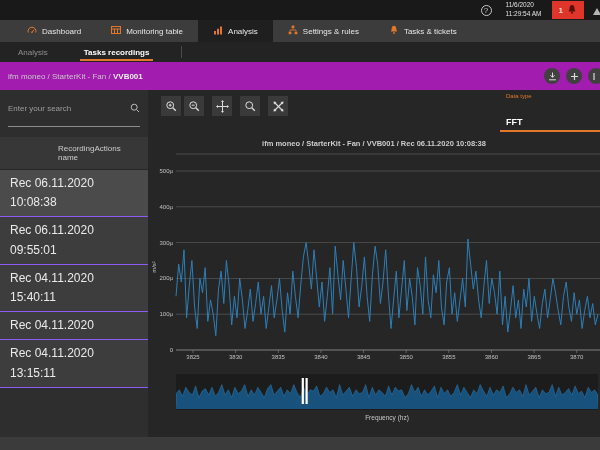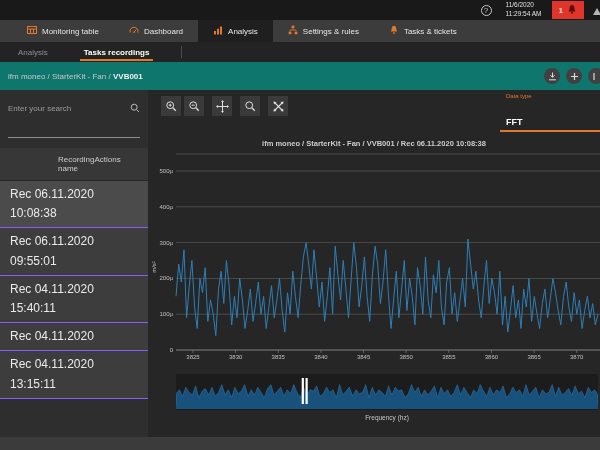--- a/index.html
+++ b/index.html
@@ -22,32 +22,32 @@
   .main-tab.active { background:#1f1f1f; }
   
   .sub-tabs { height:20px; background:#232323; display:flex; align-items:stretch; padding-left:14px; }
   .sub-tab { font-size:8px; color:#8f8f8f; display:flex; align-items:center;
     padding:0 4px; margin-right:28px; position:relative; cursor:pointer; }
   .sub-tab.active { color:#ffffff; font-weight:bold; }
   .sub-tab.active::after { content:""; position:absolute; left:0; right:0; bottom:1px;
     height:2px; background:#e0772b; }
   .sub-sep { width:1px; background:#4a4a4a; margin:4px 0; }
   
-  .breadcrumb-row { height:28px; background:#0f766e; display:flex; align-items:center;
+  .breadcrumb-row { height:28px; background:#a21caf; display:flex; align-items:center;
     padding:0 8px; font-size:8px; color:#c8c8c8; position:relative; }
   .crumb-current { font-weight:bold; color:#f0f0f0; }
   .bc-spacer { flex:1; }
   .round-btn { width:16px; height:16px; border-radius:50%; background:#404040;
     display:flex; align-items:center; justify-content:center; margin-left:6px; cursor:pointer; }
   .round-btn.partial { margin-right:-12px; }
   
   .content { display:flex; height:347px; }
   .left-panel { width:148px; background:#2e2e2e; display:flex; flex-direction:column; flex:none; }
   .search-wrap { margin:9px 8px 10px 8px; border-bottom:1px solid #8d8d8d;
-    display:flex; align-items:center; padding-bottom:20px; }
+    display:flex; align-items:center; padding-bottom:9px; }
   .search-input { flex:1; background:transparent; border:none; outline:none;
     color:#dddddd; font-size:8px; font-family:"Liberation Sans",sans-serif; }
   .search-input::placeholder { color:#9c9c9c; }
   .list-header { display:flex; background:#373737; padding:7px 10px; font-size:8px;
     color:#cccccc; border-bottom:1px solid #262626; }
   .col-name { flex:1;padding-left:48px; }
   .col-actions { width:44px; }
   .rec-row { background:#3d3d3d; border-bottom:1px solid #8b5cf6; padding:4px 10px;
     font-size:12px; color:#eaeaea; line-height:1.6; cursor:pointer; }
   .rec-row.selected { background:#4b4b4b; }
@@ -92,37 +92,37 @@
     <svg width="12" height="12" viewBox="0 0 12 12">
         <path d="M1 9 L5 2 L9 9 Z" fill="#b5b5b5"></path>
       </svg>
   </div>
 </div>
 
 <div class="main-tabs">
   <div class="main-tab">
     <span>
       <svg width="10" height="10" viewBox="0 0 10 10">
+          <path d="M1.2 7.5 A 4 4 0 1 1 8.8 7.5" fill="none" stroke="#e0772b"></path>
+          <line x1="5" y1="7.2" x2="7.2" y2="4.6" stroke="#e0772b"></line>
+          <circle cx="5" cy="7.2" r="0.8" fill="#e0772b"></circle>
+        </svg>
+    </span>
+    <span>Dashboard</span>
+  </div>
+  <div class="main-tab">
+    <span>
+      <svg width="10" height="10" viewBox="0 0 10 10">
           <rect x="0.5" y="1.5" width="9" height="7" fill="none" stroke="#e0772b"></rect>
           <line x1="0.5" y1="4" x2="9.5" y2="4" stroke="#e0772b"></line>
           <line x1="3.5" y1="4" x2="3.5" y2="8.5" stroke="#e0772b"></line>
           <line x1="6.5" y1="4" x2="6.5" y2="8.5" stroke="#e0772b"></line>
         </svg>
     </span>
     <span>Monitoring table</span>
-  </div>
-  <div class="main-tab">
-    <span>
-      <svg width="10" height="10" viewBox="0 0 10 10">
-          <path d="M1.2 7.5 A 4 4 0 1 1 8.8 7.5" fill="none" stroke="#e0772b"></path>
-          <line x1="5" y1="7.2" x2="7.2" y2="4.6" stroke="#e0772b"></line>
-          <circle cx="5" cy="7.2" r="0.8" fill="#e0772b"></circle>
-        </svg>
-    </span>
-    <span>Dashboard</span>
   </div>
   <div class="main-tab active">
     <span>
       <svg width="10" height="10" viewBox="0 0 10 10">
           <rect x="1" y="6" width="2" height="3.5" fill="#e0772b"></rect>
           <rect x="4" y="3.8" width="2" height="5.7" fill="#e0772b"></rect>
           <rect x="7" y="1.5" width="2" height="8" fill="#e0772b"></rect>
         </svg>
     </span>
     <span>Analysis</span>

